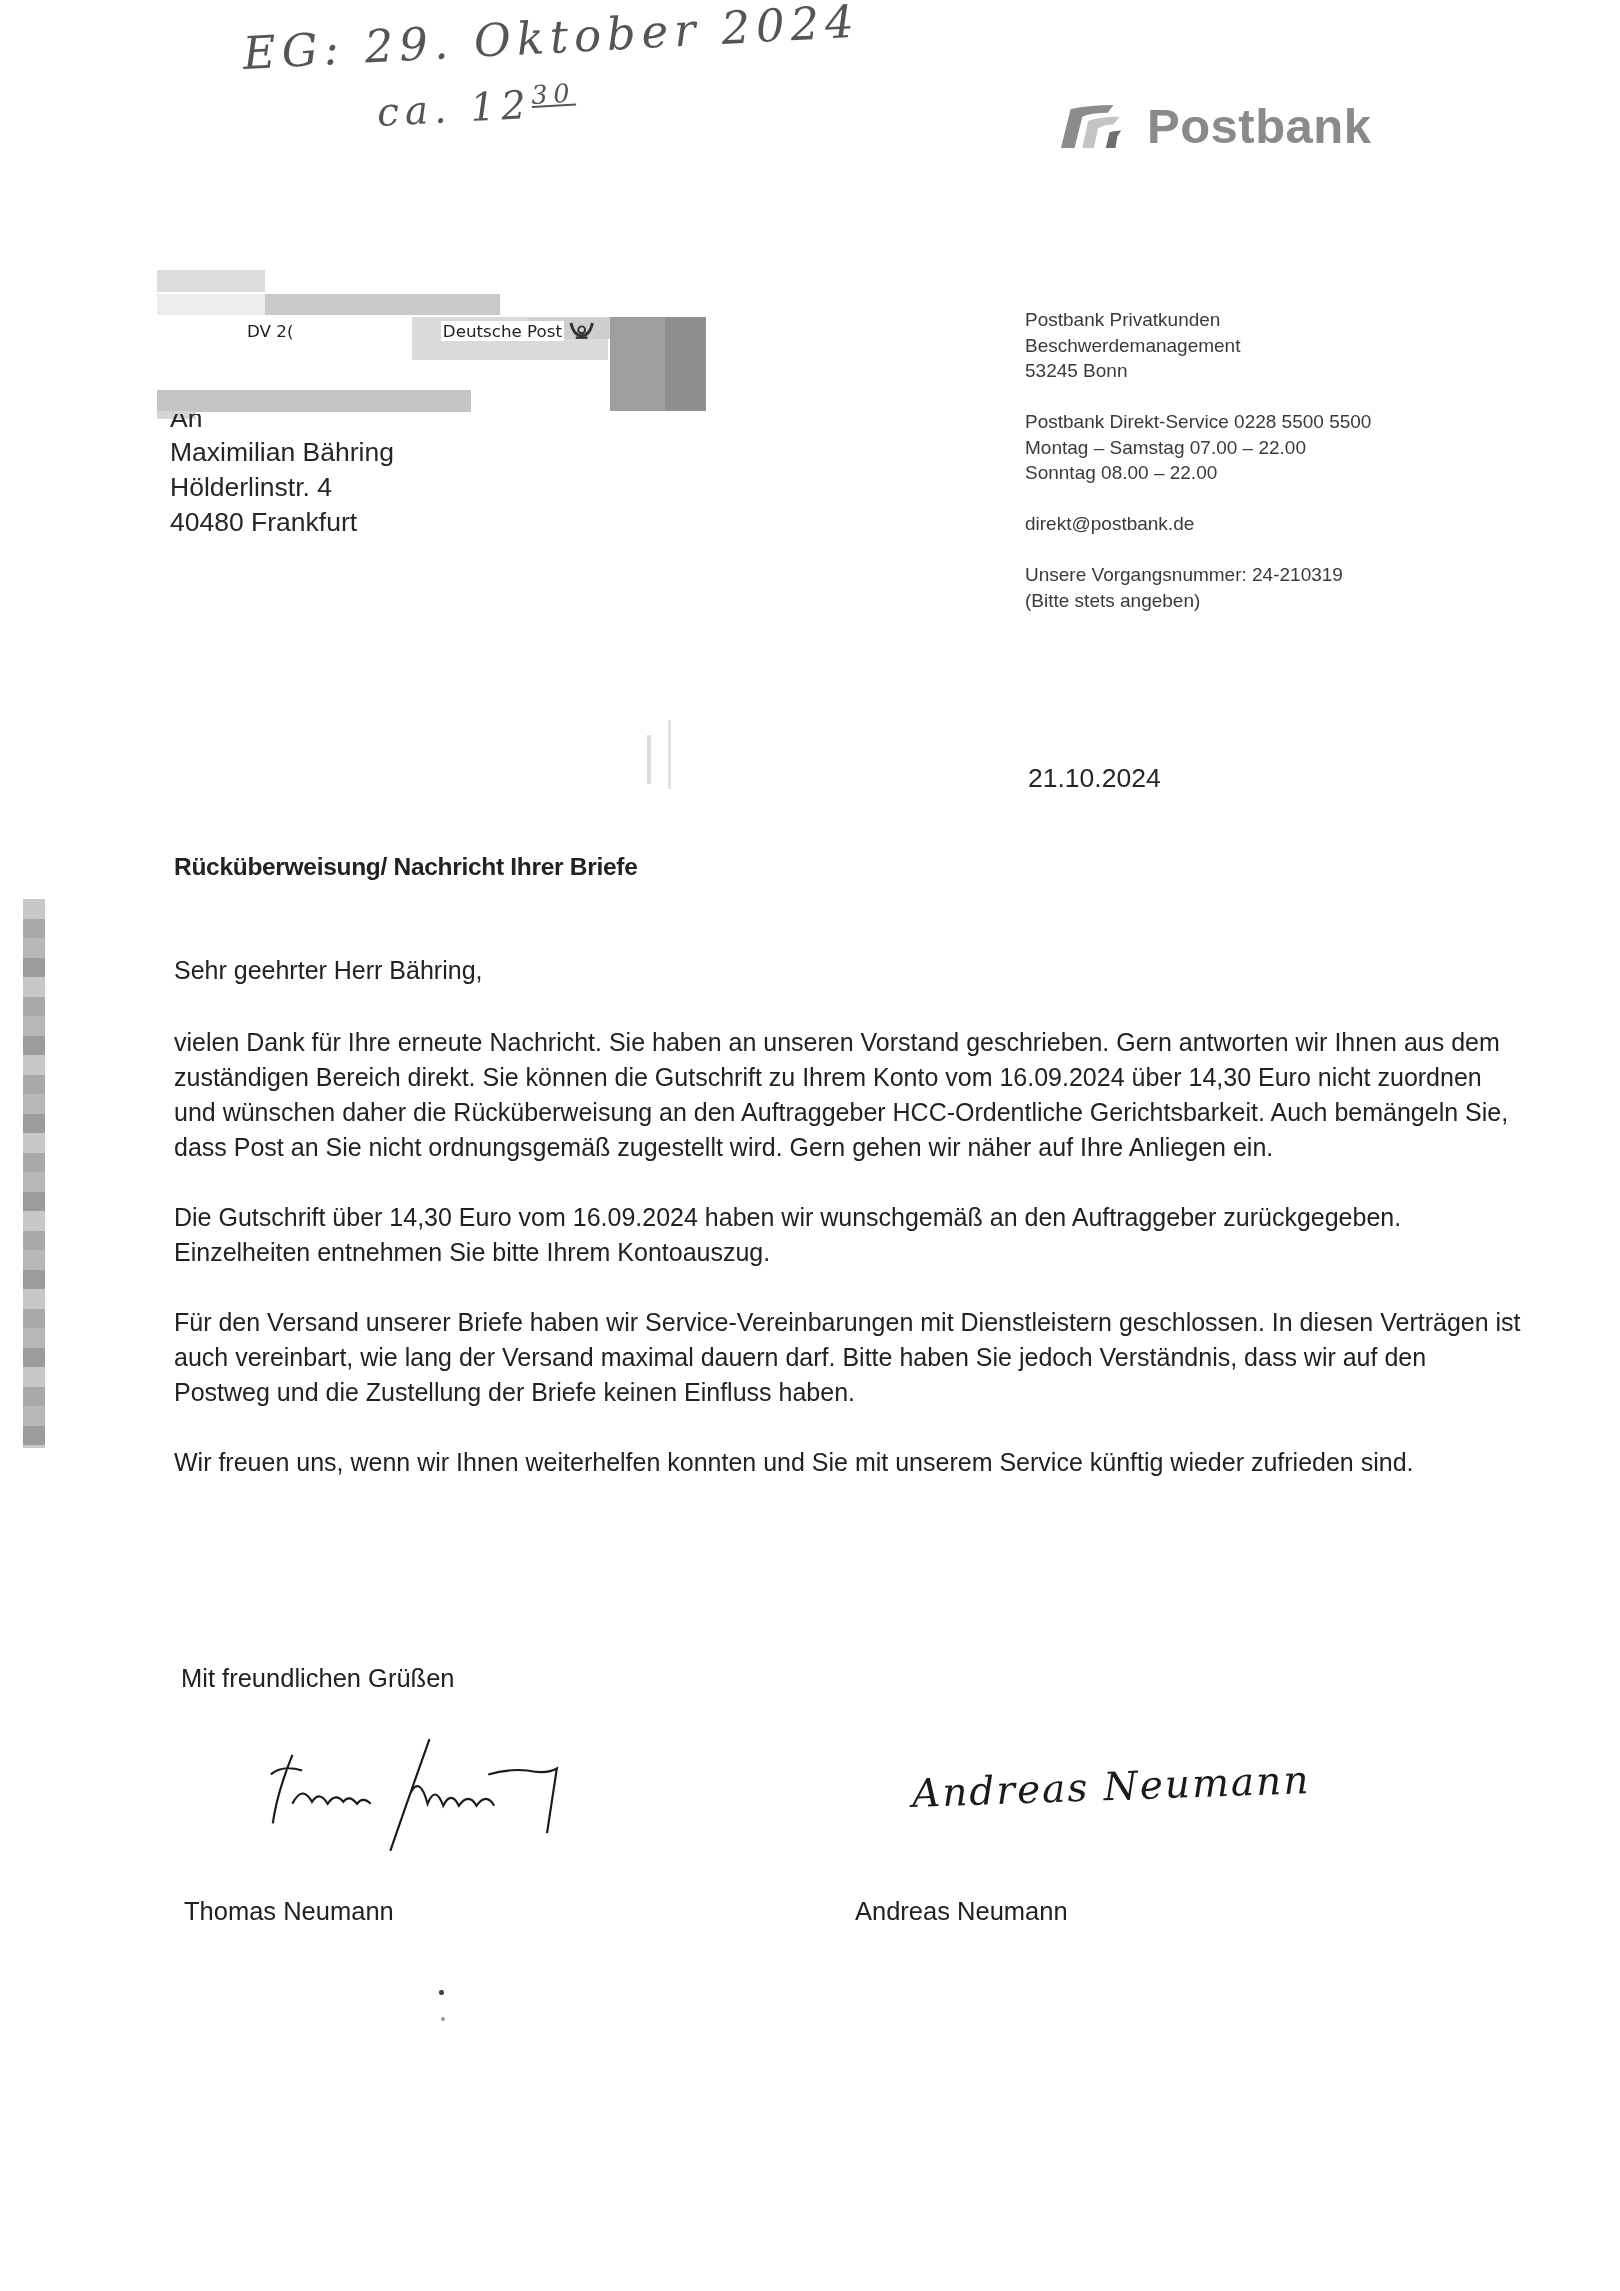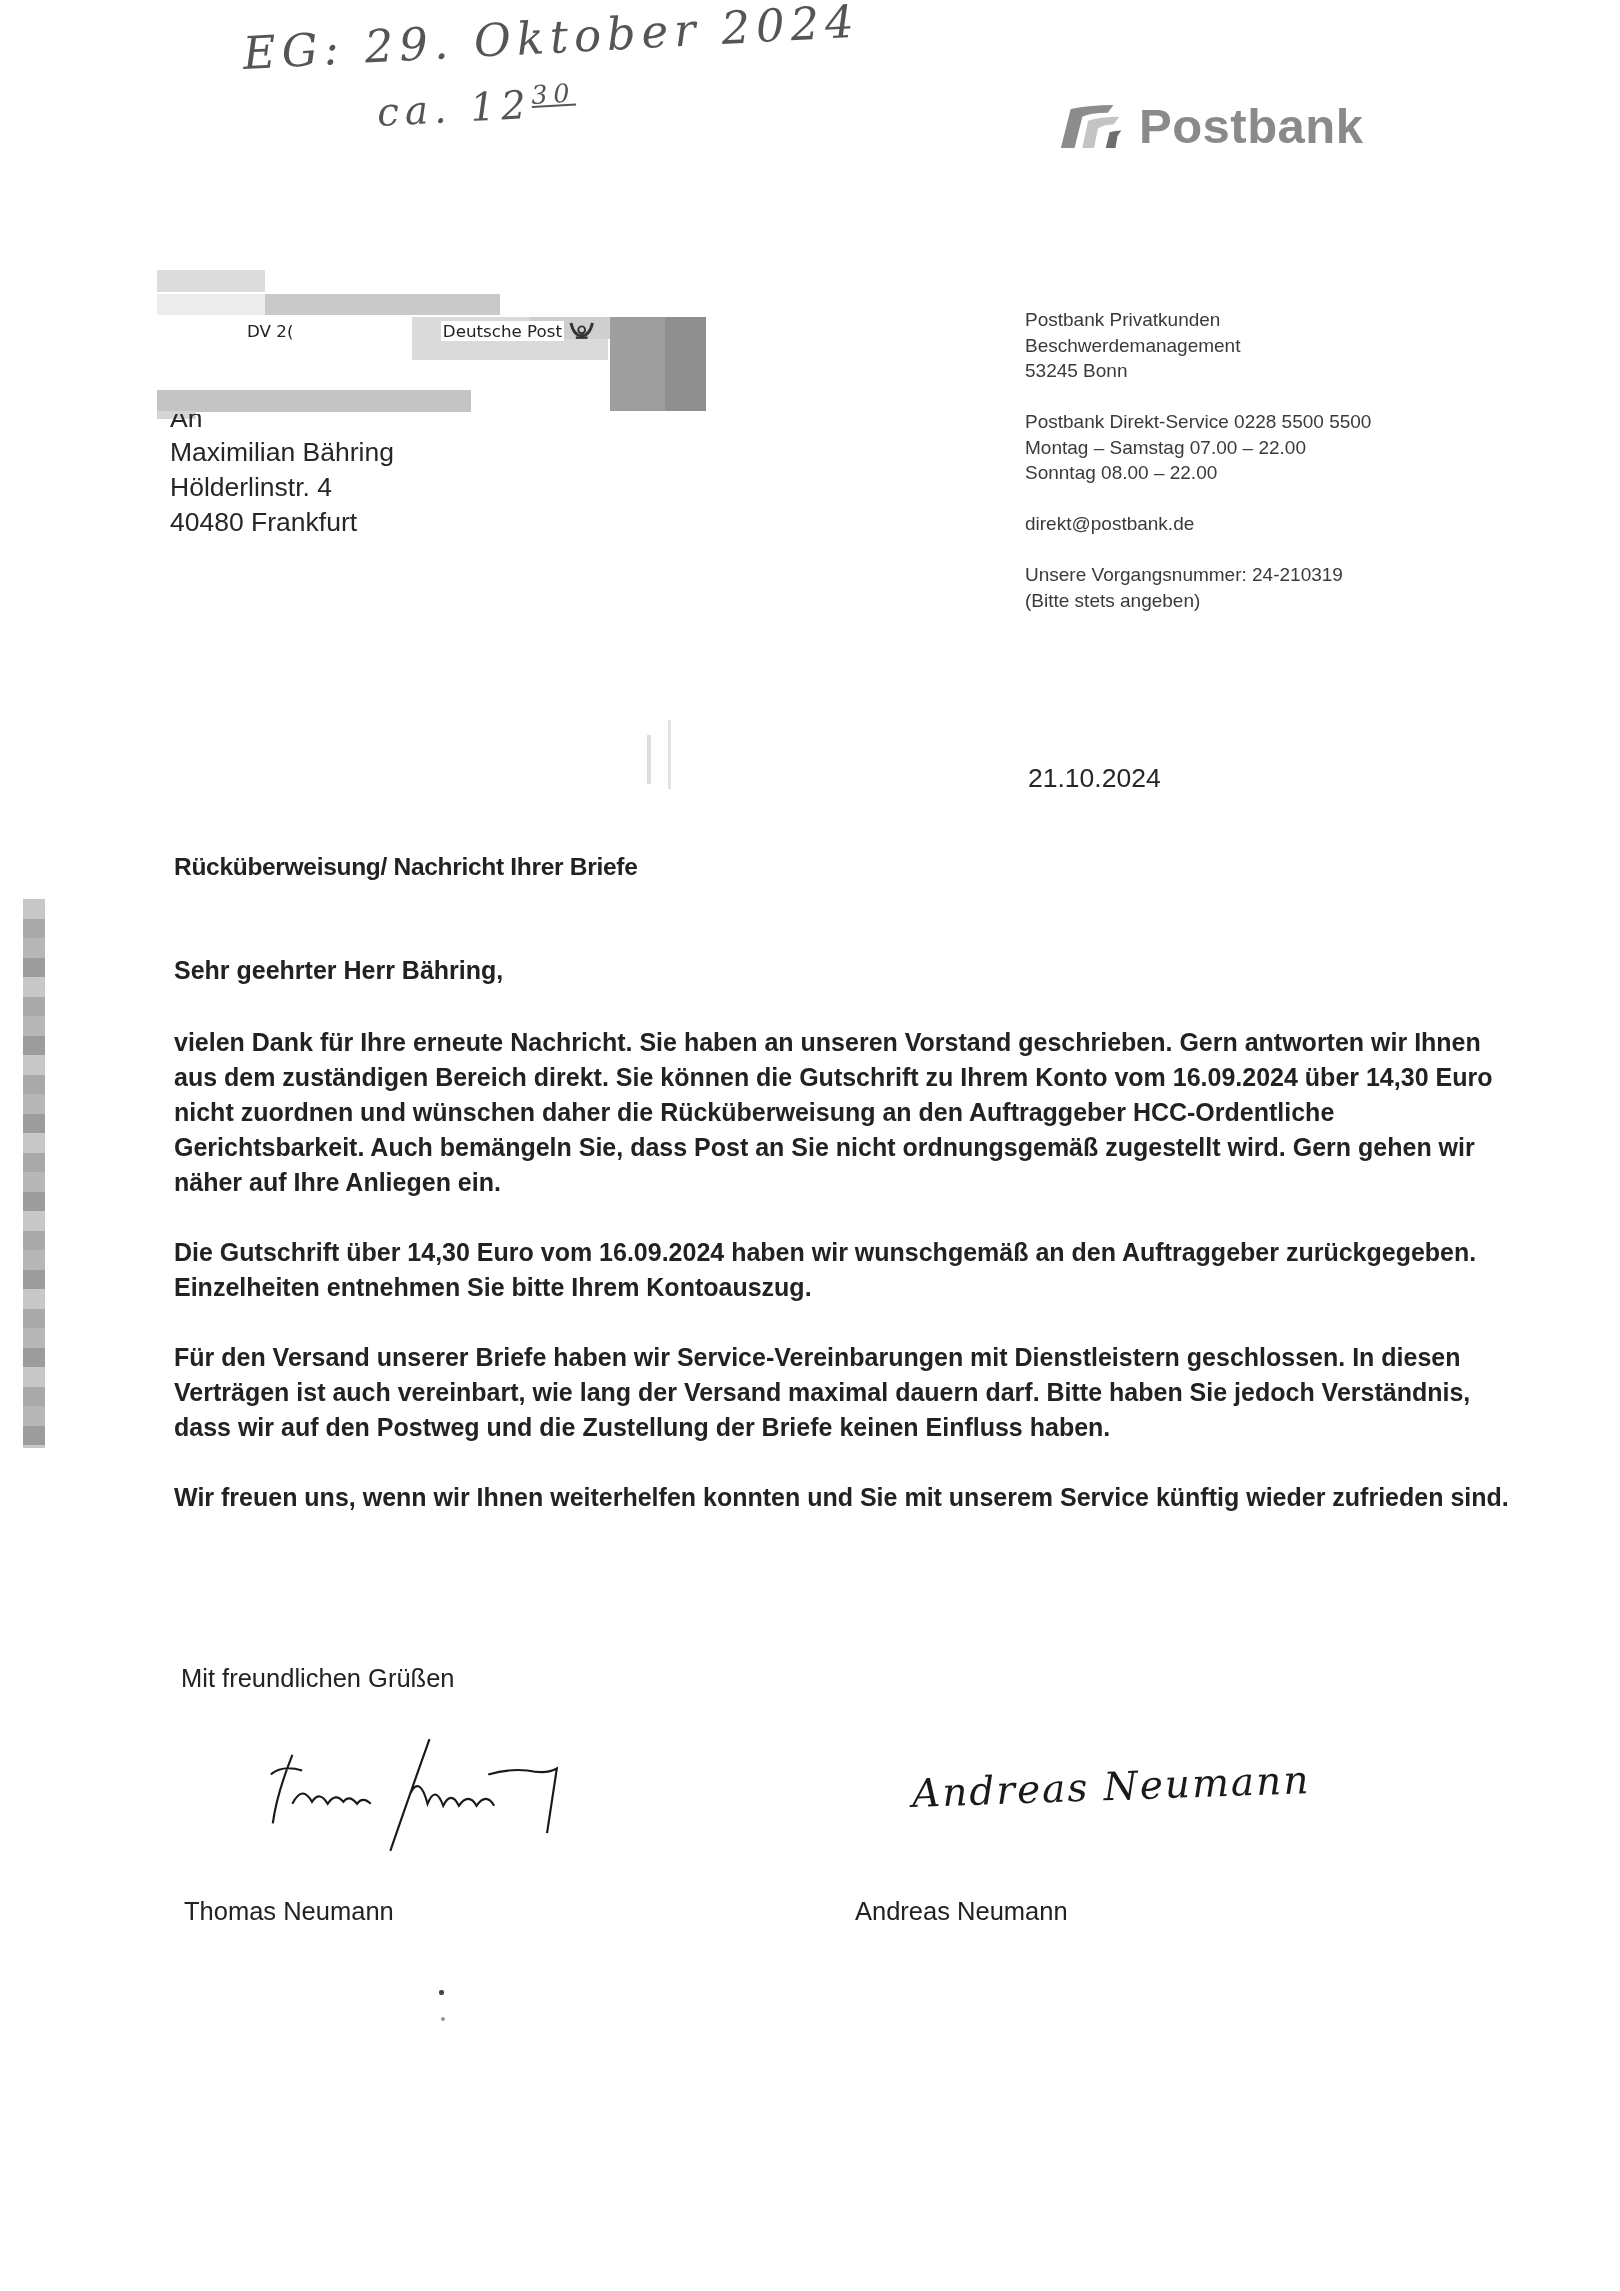--- a/index.html
+++ b/index.html
@@ -7,40 +7,40 @@
          font-family: "Liberation Sans", sans-serif; color: #1e1e1e; }
   .abs { position: absolute; }
 
   
   .handwriting { font-family: "DejaVu Serif", serif; font-style: italic; color: #555; letter-spacing: 5.9px; }
   .hw-line1 { left: 243px; top: 27.4px; font-size: 45px; transform: rotate(-3deg); transform-origin: left; }
   .hw-line2 { left: 377px; top: 88px; font-size: 39px; transform: rotate(-3deg); transform-origin: left; }
   .hw-line2 .sup { font-size: 25.5px; vertical-align: super; text-decoration: underline; }
 
   
-  .logo { left: 1057px; top: 98px; display: flex; align-items: center; gap: 6px; }
+  .logo { left: 1057px; top: 98px; display: flex; align-items: center; gap: 14px; }
   .logo-text { font-size: 49px; font-weight: bold; color: #8a8a8a; letter-spacing: 0.5px; }
 
   
   .pix { position: absolute; }
   .pix span { position: absolute; display: block; }
   .dp-label { font-family: "DejaVu Sans", sans-serif; font-size: 16.7px; color: #222; background: #fff; padding: 0 2px; }
 
   
   .recipient { left: 170px; top: 410px; font-size: 26.5px; line-height: 35px; color: #262626; }
   .recipient div { white-space: nowrap; }
 
   
   .contact { left: 1025px; top: 307px; font-size: 19px; line-height: 25.5px; color: #3a3a3a; }
   .contact .gap { height: 25.5px; }
 
   .date { left: 1028px; top: 763px; font-size: 26.5px; color: #262626; }
   .subject { left: 174px; top: 853px; font-size: 24.5px; color: #222; font-weight: bold; letter-spacing: -0.3px; }
 
-  .body { left: 174px; top: 953px; width: 1353px; font-size: 25px; line-height: 35px; color: #222; font-weight: bold; }
+  .body { left: 174px; top: 953px; width: 1353px; font-size: 25px; line-height: 35px; color: #222; }
   .body p { margin: 0 0 35px 0; }
   .body p.salutation { margin-bottom: 37px; }
 
   .closing { left: 181px; top: 1664px; font-size: 25.5px; color: #222; }
   .sig1 { left: 263px; top: 1735px; }
   .sig2 { left: 912px; top: 1764px; font-family: "DejaVu Serif", serif; font-style: italic; font-size: 39px; color: #1a1a1a; letter-spacing: 2px; transform: rotate(-2deg); }
   .name1 { left: 184px; top: 1897px; font-size: 25.5px; color: #222; }
   .name2 { left: 855px; top: 1897px; font-size: 25.5px; color: #222; }
 
   .redact-strip { left: 22.5px; top: 899px; width: 22.5px; height: 549px; }

